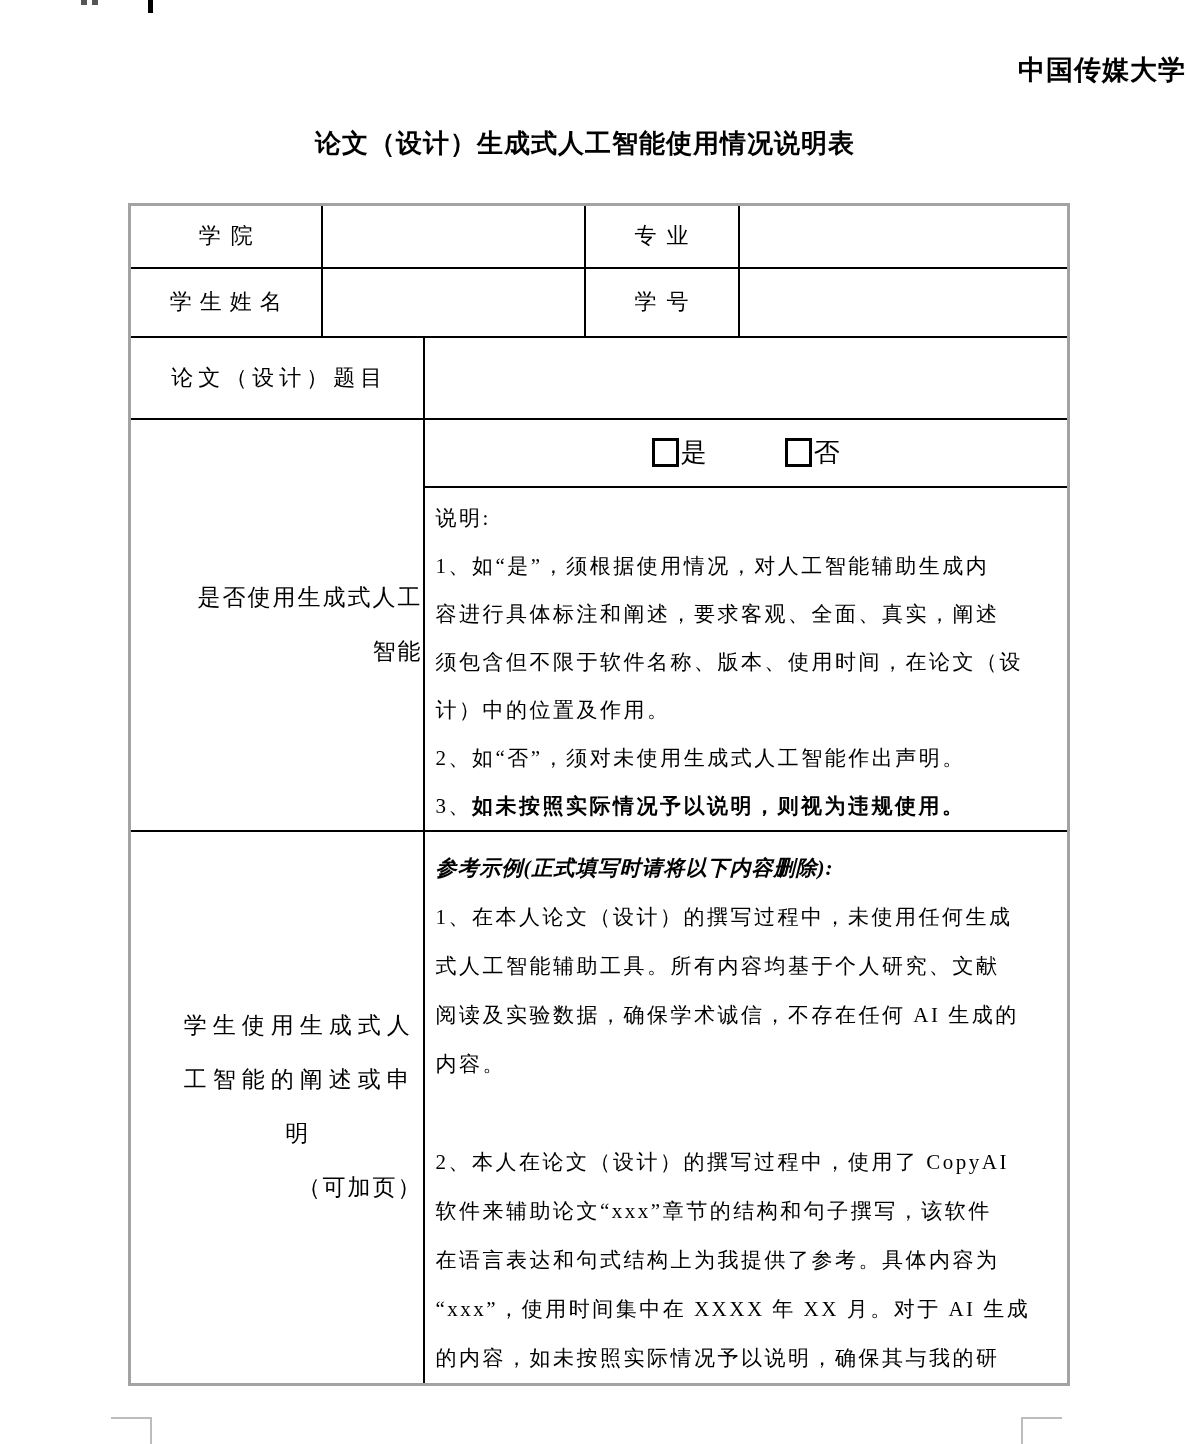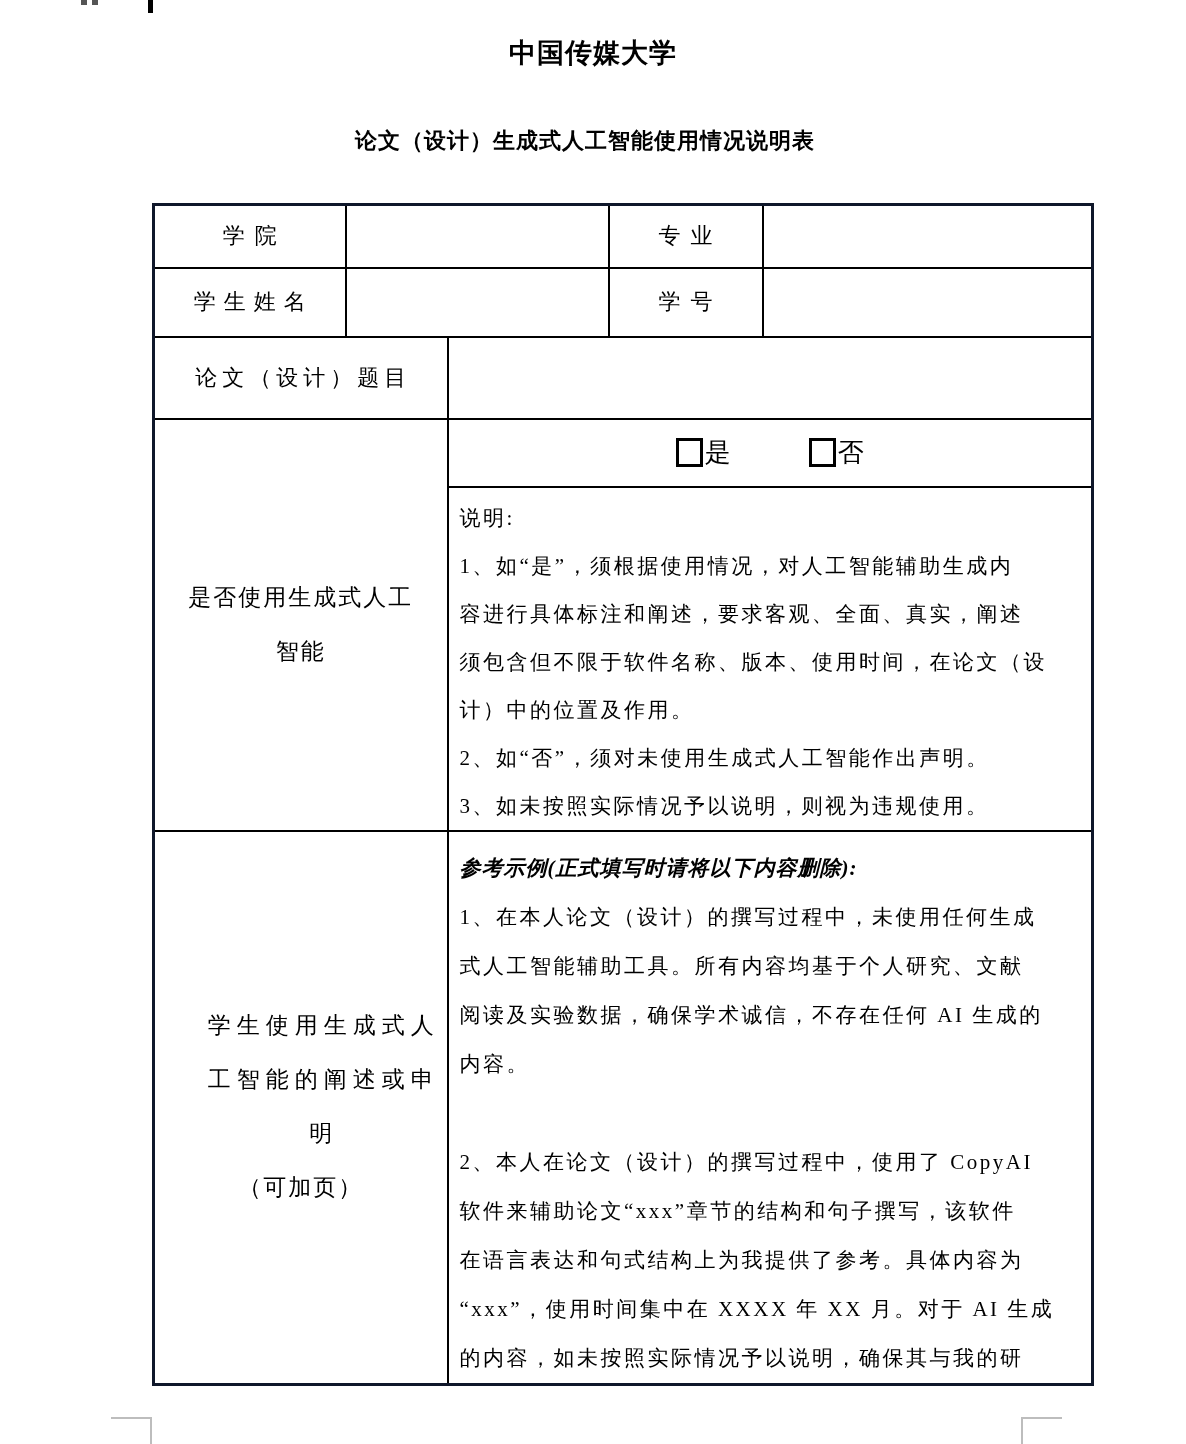--- a/index.html
+++ b/index.html
@@ -13,39 +13,39 @@
   }
 
   
   .cursor-bar { position: absolute; left: 148px; top: 0; width: 5px; height: 13px; background: #000; }
   .dot { position: absolute; top: 0; width: 6px; height: 5px; background: #555; }
   .dot.d1 { left: 81px; }
   .dot.d2 { left: 92px; }
 
   
   .doc-title {
-    position: absolute; left: 0; right: 0; top: 35px;
-    text-align: center;
+    position: absolute; left: 0; right: 0; top: 52px;
+    text-align: right;
     font-family: "Liberation Sans", sans-serif;
     font-weight: bold; font-size: 27px; letter-spacing: 1px;
   }
   .doc-subtitle {
     position: absolute; left: 0; right: 16px; top: 126px;
     text-align: center;
     font-family: "Liberation Sans", sans-serif;
-    font-weight: bold; font-size: 22px; letter-spacing: 1px;
+    font-weight: bold; font-size: 26px; letter-spacing: 1px;
   }
 
   
   table.form {
-    position: absolute; left: 152px; top: 203px;
+    position: absolute; left: 128px; top: 203px;
     width: 941px;
     border-collapse: collapse;
     table-layout: fixed;
-    border: 3px solid #0f172a;
+    border: 3px solid #a3a3a3;
   }
   table.form td {
     border: 2px solid #000;
     vertical-align: middle;
     font-size: 22px;
     overflow: hidden;
   }
   td.lbl { text-align: center; }
   .sp10 { letter-spacing: 10px; text-indent: 10px; }
   .sp8  { letter-spacing: 8px;  text-indent: 8px; }
@@ -65,26 +65,26 @@
     background: #fff;
   }
 
   
   .instr { padding: 6px 8px 0 11px; height: 100%; }
   .i-line {
     height: 48px; line-height: 48px;
     white-space: nowrap;
     font-size: 21px; letter-spacing: 2.5px;
   }
-  .i-bold { font-weight: normal; }
+  .i-bold { font-weight: bold; }
 
   
   .biglabel { text-align: center; }
   .biglabel .bl-line { line-height: 54px; font-size: 23px; }
-  .lsp2 { letter-spacing: 2px; }
+  .lsp2 { letter-spacing: 2px; text-align: right; }
   .lsp6 { letter-spacing: 6px; margin-left: 46px; }
 
   
   .stmt { padding: 12px 8px 0 11px; height: 100%; }
   .s-line {
     height: 49px; line-height: 49px;
     white-space: nowrap;
     font-size: 21px; letter-spacing: 2.5px;
   }
   .s-title { font-weight: bold; font-style: italic; letter-spacing: 1px; }

